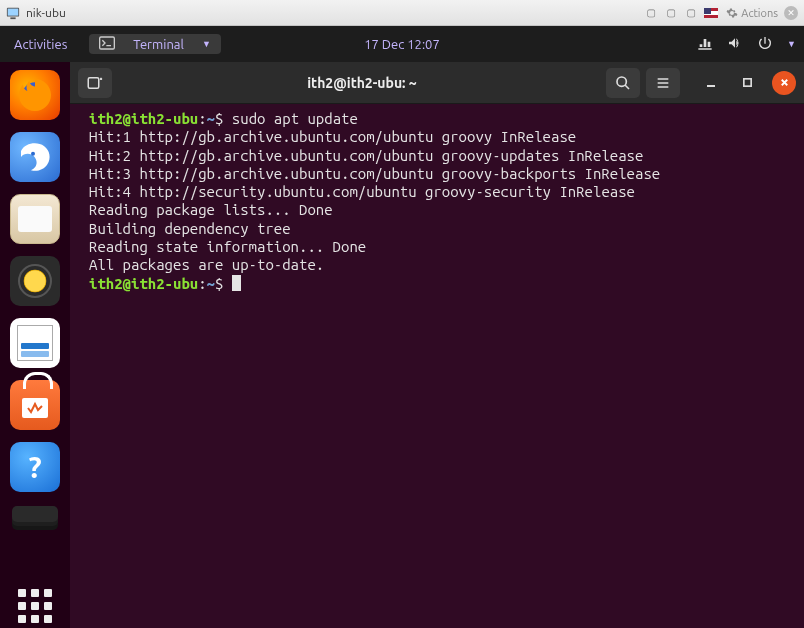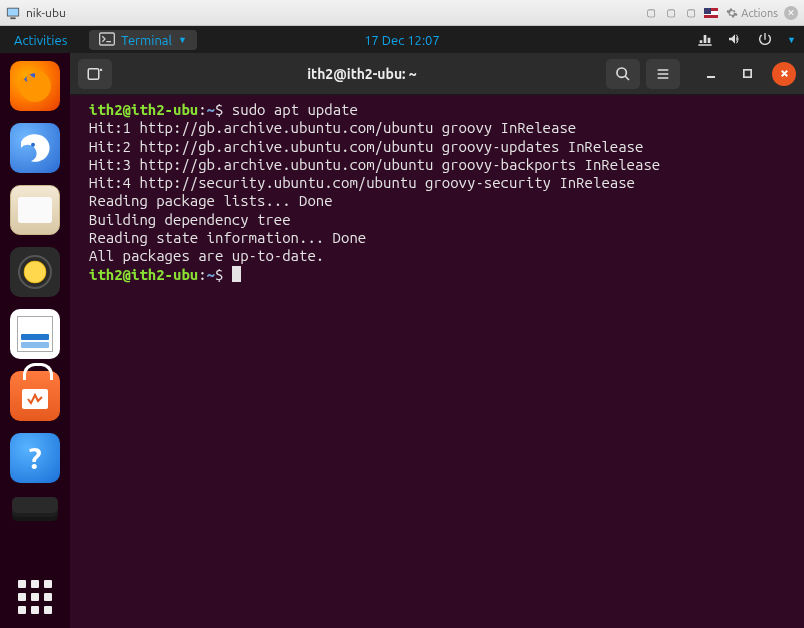--- a/index.html
+++ b/index.html
@@ -18,29 +18,29 @@
     font-size: 12px; color: #333;
     padding: 12px 6px;
   }
   .vm-titlebar .vm-icon { width:14px;height:14px;margin-right:6px;display:flex;align-items:center;justify-content:center; }
   .vm-titlebar .spacer { flex:1; }
   .vm-titlebar .tb-btn { width:14px;height:14px;margin-left:6px;color:#777;display:flex;align-items:center;justify-content:center;font-size:10px; }
   .vm-titlebar .gear { margin-left:8px;display:flex;align-items:center;color:#888;font-size:11px;justify-content:space-between; }
   .vm-titlebar .close-round { width:14px;height:14px;border-radius:50%;background:#bbb;margin-left:6px;display:flex;align-items:center;justify-content:center;color:#fff;font-size:9px; }
   
   .gnome-bar {
-    height: 27px; width:100%;
-    background: #1d1d1d; color:#0ea5e9;
+    height: 36px; width:100%;
+    background: #1d1d1d; color:#c4b5fd;
     display:flex; align-items:center;
     font-size: 13px;
     padding: 0 8px;
   }
   .gnome-bar .activities { padding:0 6px; }
   .gnome-bar .app-pill {
-    display:flex; align-items:center; gap:6px;
+    display:flex; align-items:center; gap:18px;
     background:#3a3a3a; padding:2px 10px; border-radius:4px;
     margin-left: 16px;
   }
   .gnome-bar .datetime { position:absolute; left:50%; transform:translateX(-50%); }
   .gnome-bar .tray { margin-left:auto; display:flex; align-items:center; gap:14px; }
   .gnome-bar .tri { font-size:9px; }
   
   .workspace { display:flex; height: calc(100% - 53px); background:#2c001e; }
   .dock {
     width: 70px;

